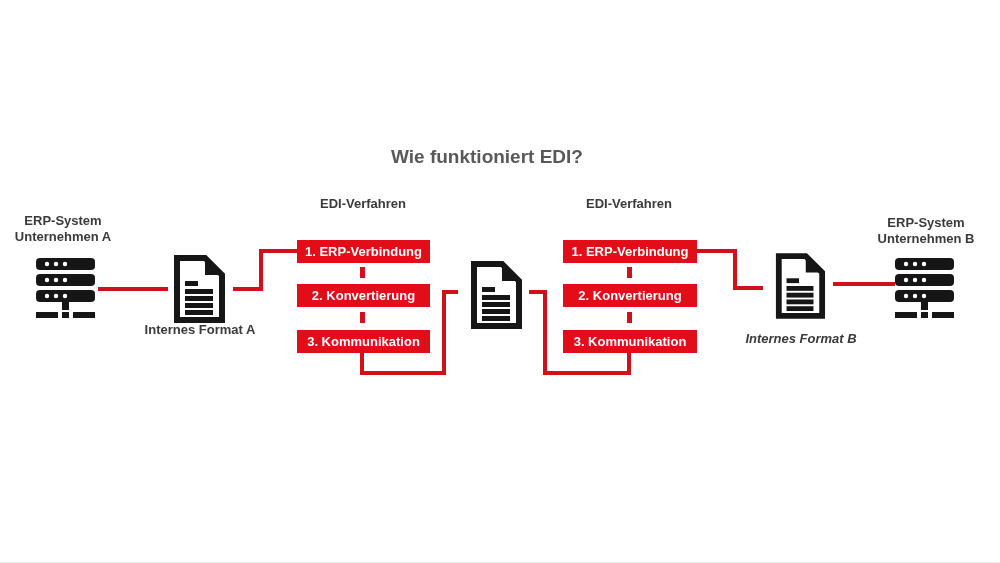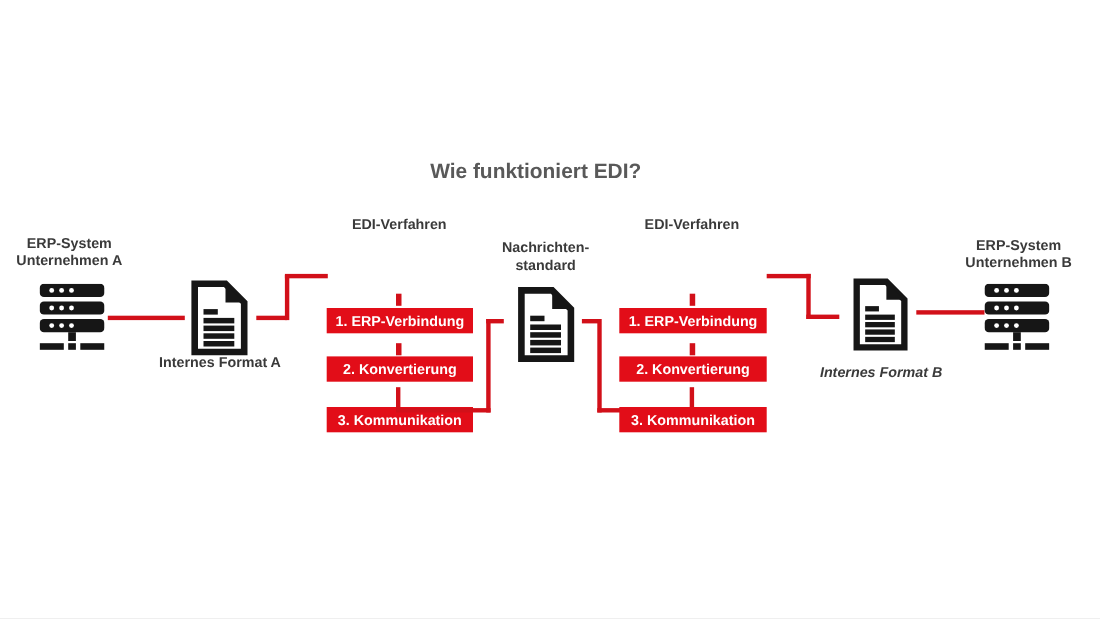--- a/index.html
+++ b/index.html
@@ -11,21 +11,21 @@
     position:absolute;transform:translateX(-50%);
     font-size:19px;font-weight:700;color:#595959;white-space:nowrap;
   }
   .lbl{
     position:absolute;transform:translateX(-50%);text-align:center;
     color:#3a3a3a;font-weight:700;font-size:13px;line-height:16px;white-space:nowrap;
   }
   .stepbox{
     position:absolute;width:133px;height:23px;background:#e20d18;color:#ffffff;
     display:flex;align-items:center;justify-content:center;
-    font-size:13px;font-weight:700;white-space:nowrap;margin-top:40px;
+    font-size:13px;font-weight:700;white-space:nowrap;
   }
   .hline,.vline,.dash{position:absolute;background:#d21019;}
   .hline{height:4px;}
   .vline{width:4px;}
   .dash{width:5px;height:11px;}
   .icon{position:absolute;}
   .bottom-edge{position:absolute;left:0;right:0;bottom:0;height:1px;background:#ececec;}
 </style>
 </head>
 <body>
@@ -85,24 +85,20 @@
   <div class="dash" style="left:360px;top:267px;"></div>
   <div class="stepbox" style="left:297px;top:284px;">2. Konvertierung</div>
   <div class="dash" style="left:360px;top:312px;"></div>
   <div class="stepbox" style="left:297px;top:330px;">3. Kommunikation</div>
 
   <div class="vline" style="left:360px;top:352px;height:22px;"></div>
   <div class="hline" style="left:360px;top:371px;width:86px;"></div>
   <div class="vline" style="left:442px;top:290px;height:85px;"></div>
   <div class="hline" style="left:442px;top:290px;width:16px;"></div>
 
-  <div class="lbl" style="left:496px;top:217px;">
-    <div>Nachrichten-</div>
-    <div>standard</div>
-  </div>
   <svg class="icon" style="left:468px;top:260px;" width="56" height="70" viewBox="0 0 54 70">
     <path d="M5 4 H33 L50 21 V66 H5 Z" fill="#ffffff" stroke="#161616" stroke-width="6" stroke-linejoin="miter"></path>
     <path d="M33 4 V21 H50 Z" fill="#161616"></path>
     <g fill="#161616">
       <rect x="13" y="27" width="13" height="5"></rect>
       <rect x="13" y="35" width="28" height="5"></rect>
       <rect x="13" y="42" width="28" height="5"></rect>
       <rect x="13" y="49" width="28" height="5"></rect>
       <rect x="13" y="56" width="28" height="5"></rect>
     </g>

